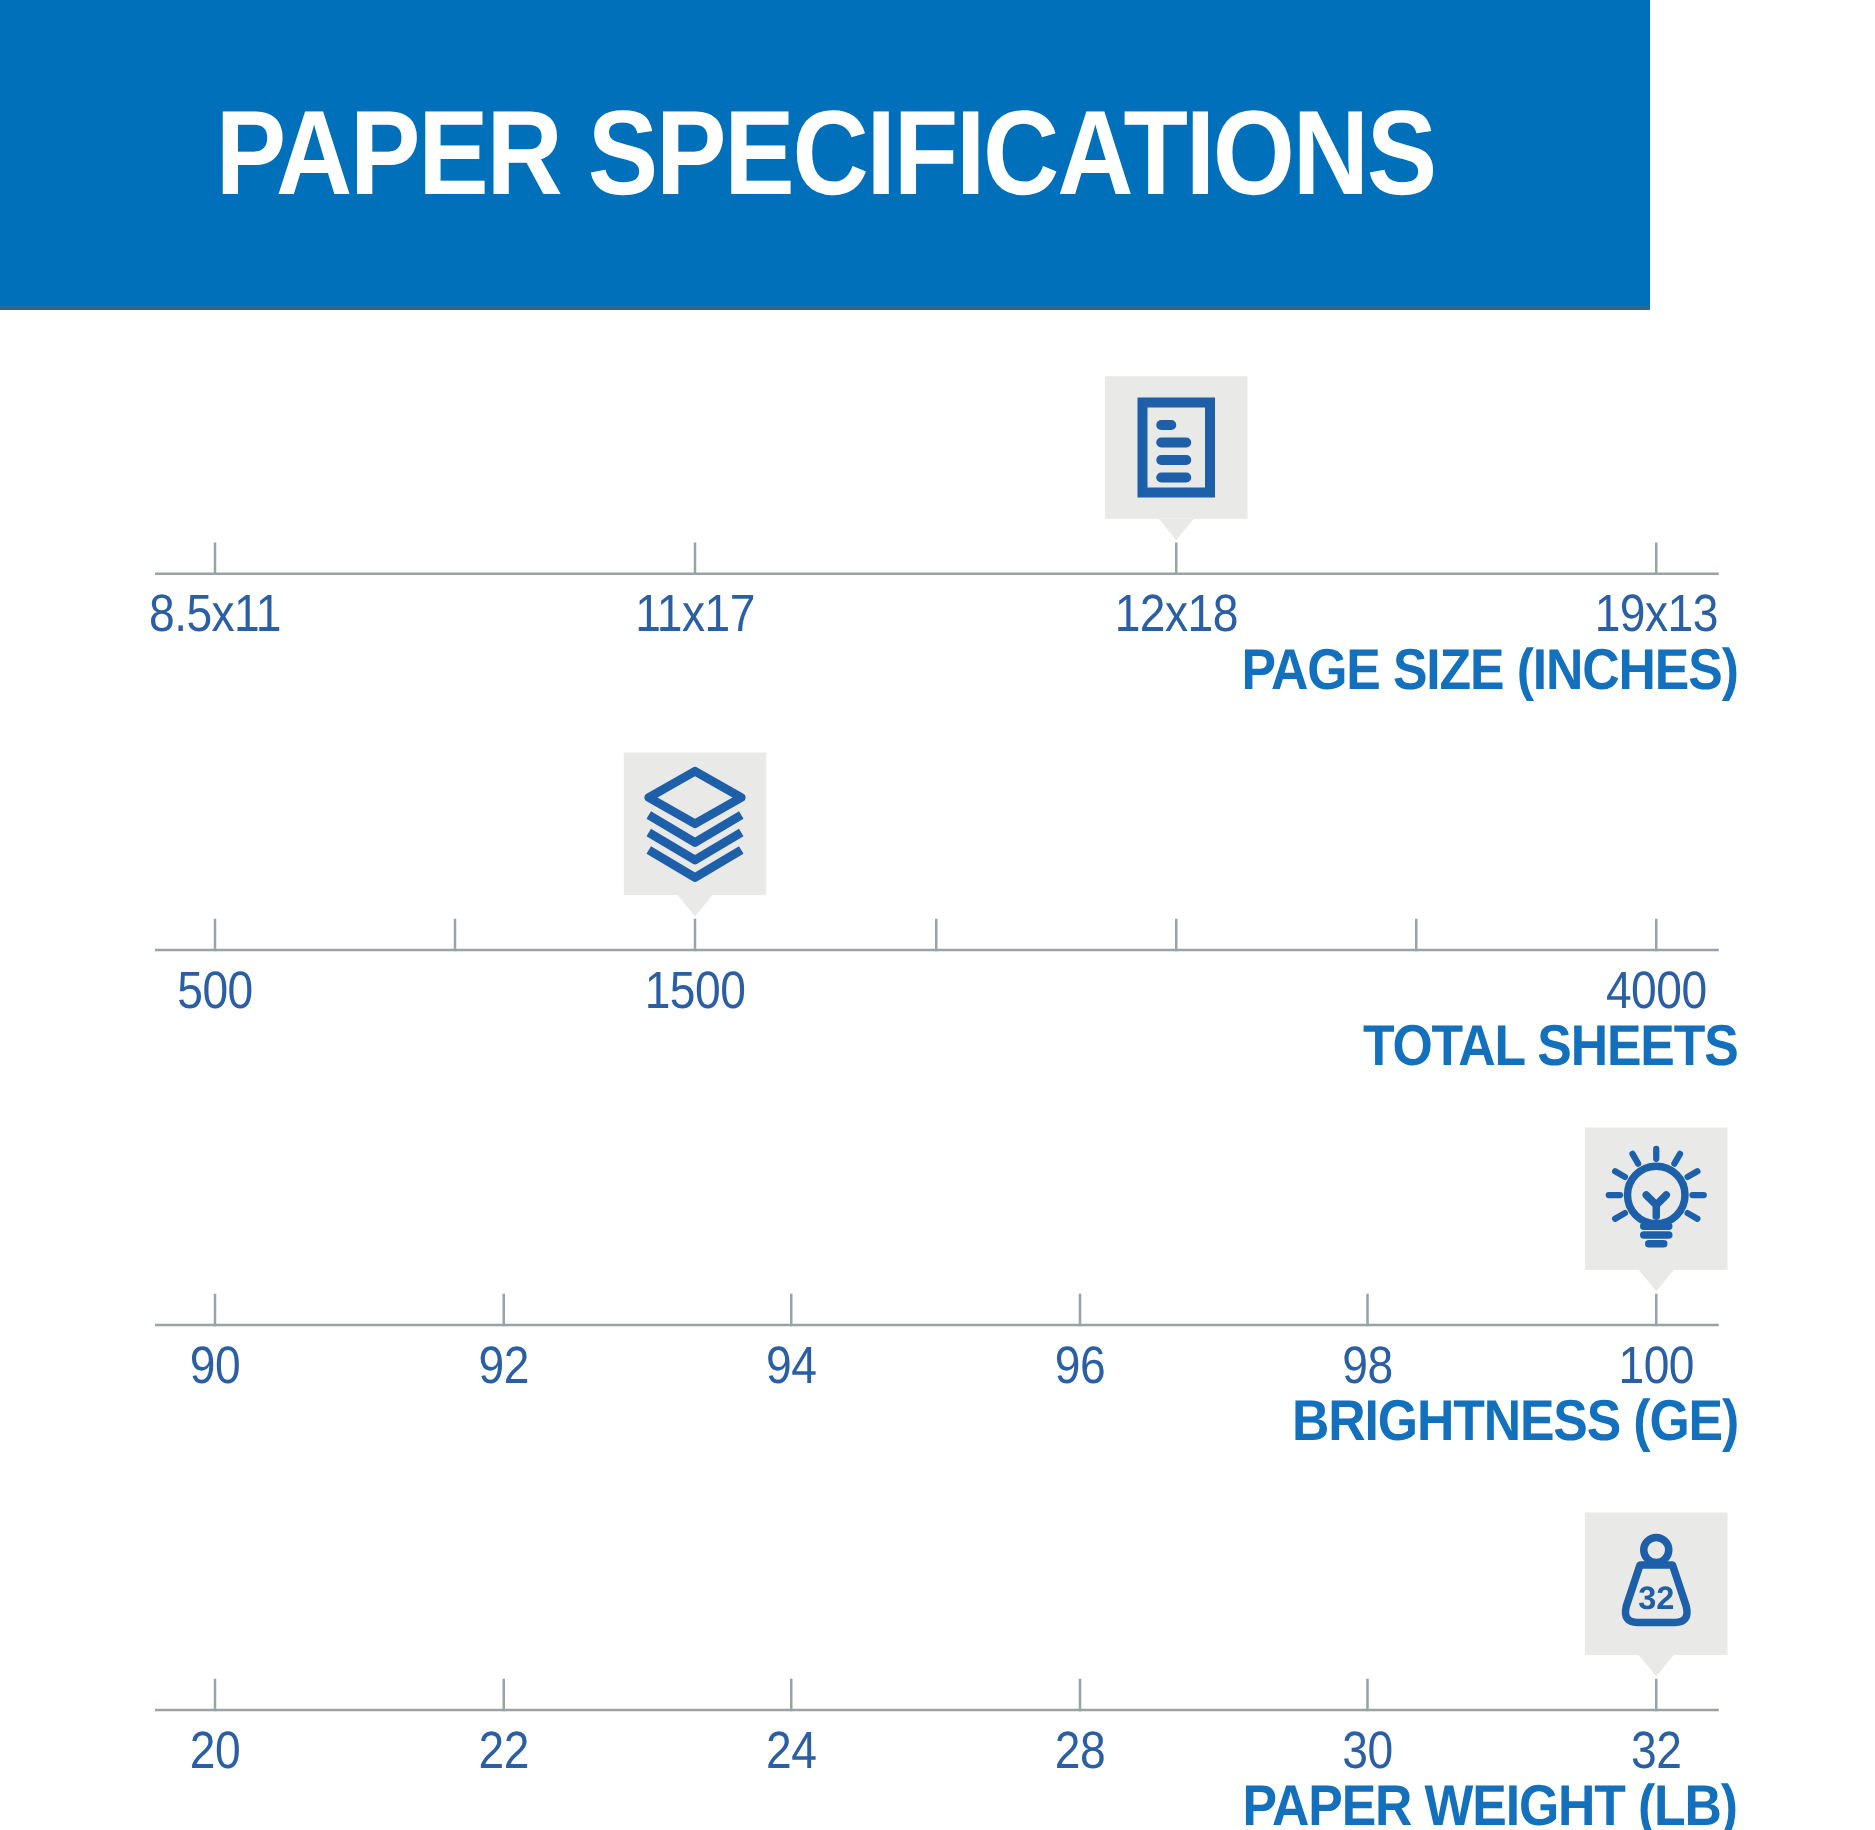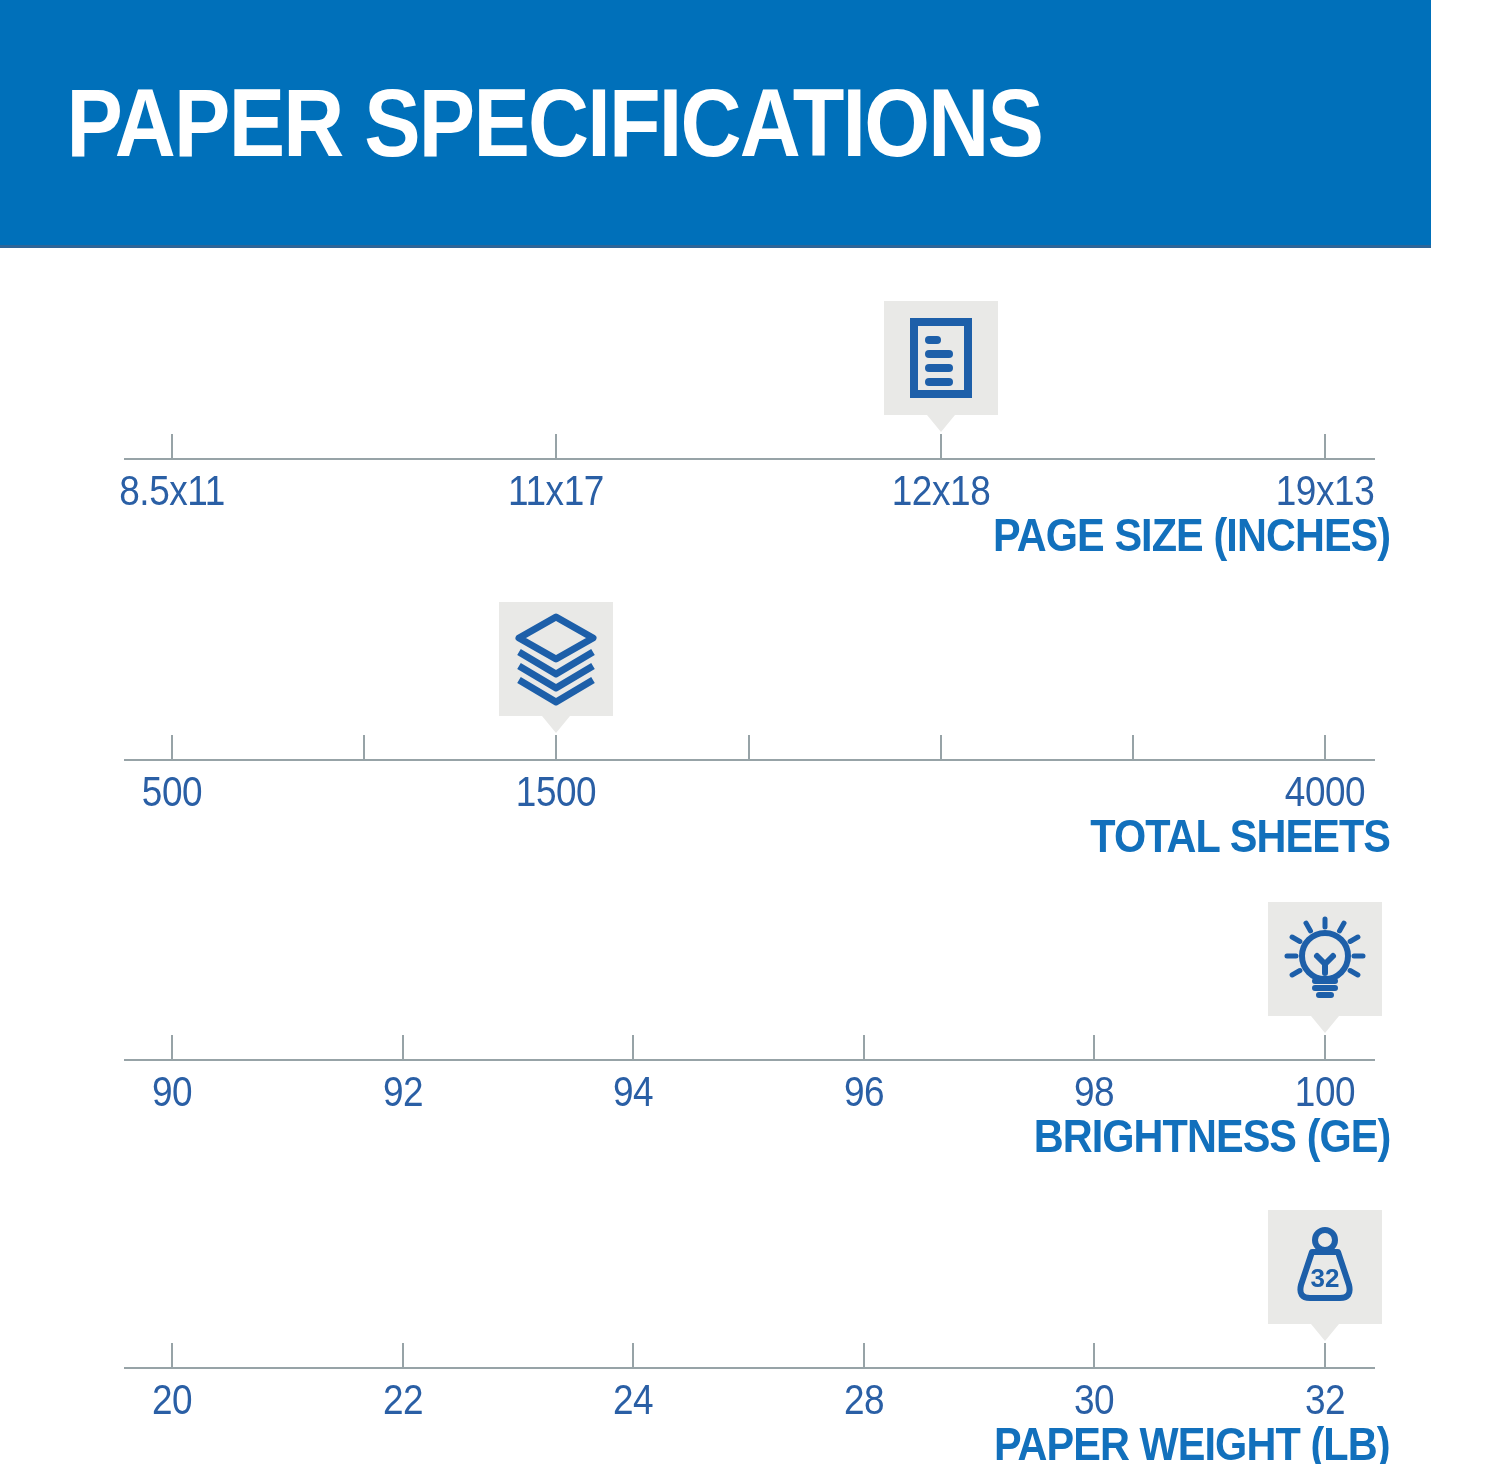--- a/index.html
+++ b/index.html
@@ -5,23 +5,23 @@
   :root{
     --banner-blue:#0070ba; --banner-edge:#2f6597; --banner-text:#ffffff;
     --title-blue:#1270bc; --label-blue:#2a5fa5; --icon-blue:#1d5fa9;
     --axis-gray:#97a3a7; --marker-gray:#e9e9e7; --background:#ffffff;
   }
   html,body{margin:0;padding:0;width:1500px;height:1464px;background:var(--background);
     font-family:"Liberation Sans",sans-serif;overflow:hidden;}
   #stage{position:relative;width:1500px;height:1464px;background:var(--background);}
 
   
-  .banner{position:absolute;left:0;top:0;width:1431px;height:245px;
+  .banner{position:absolute;left:0;top:0;width:1320px;height:245px;
     background:var(--banner-blue);border-bottom:3px solid var(--banner-edge);
-    display:flex;align-items:center;justify-content:flex-start;}
+    display:flex;align-items:center;justify-content:center;}
   .banner h1{margin:0;color:var(--banner-text);font-size:96px;font-weight:bold;
     letter-spacing:-2px;white-space:nowrap;transform:scaleX(0.88);transform-origin:center;}
 
   
   #scales{position:absolute;left:0;top:0;width:1500px;height:1464px;}
   .spec-row{position:absolute;left:0;top:0;width:100%;height:100%;pointer-events:none;}
   .axis{position:absolute;height:2px;background:var(--axis-gray);}
   .tick{position:absolute;width:2px;background:var(--axis-gray);}
   .tick-label{position:absolute;width:260px;text-align:center;font-size:42px;line-height:1;
     color:var(--label-blue);letter-spacing:-0.5px;transform:scaleX(0.88);transform-origin:center;}

